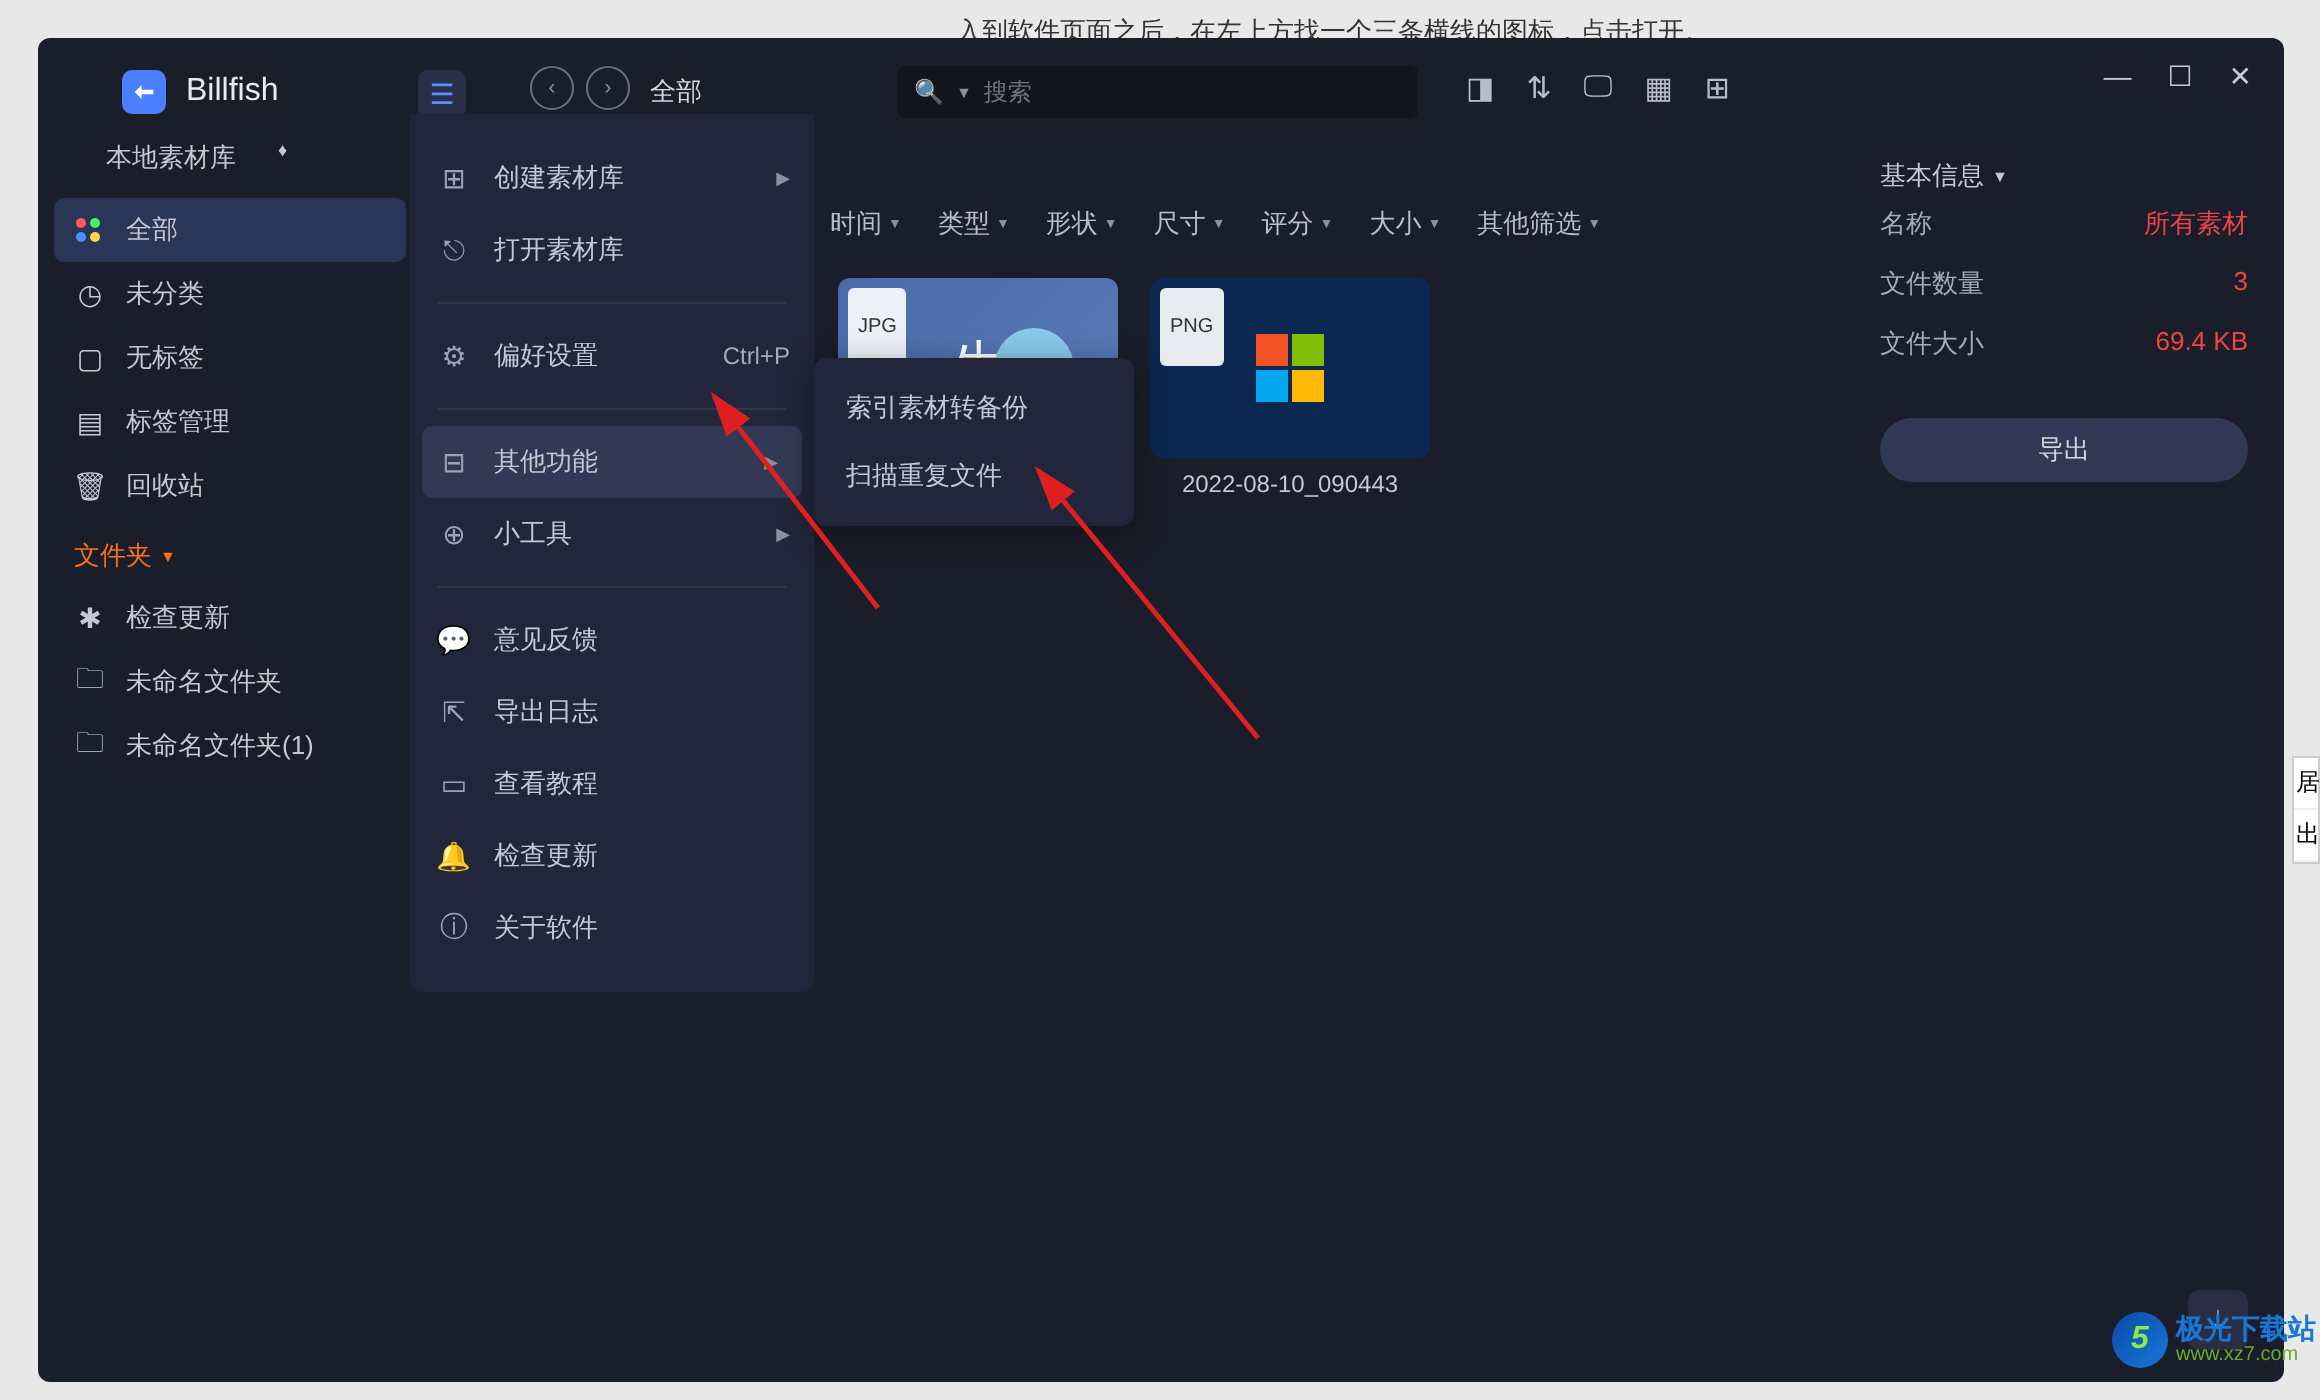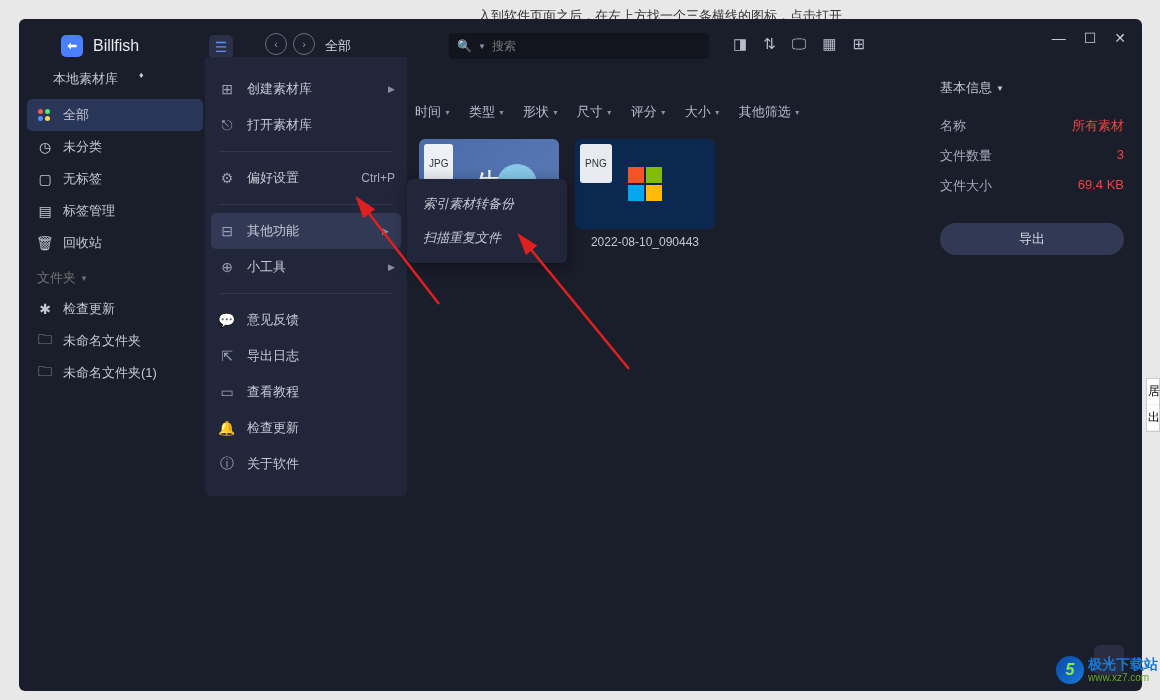--- a/index.html
+++ b/index.html
@@ -22,51 +22,51 @@
 .search-icon { color: #8a8fa3; font-size: 12px; }
 .search-dd { color: #8a8fa3; font-size: 8px; }
 .search-input { background: transparent; border: none; outline: none; color: #8a8fa3; font-size: 12px; flex: 1; }
 .toolbar-icons { position: absolute; top: 16px; left: 714px; display: flex; gap: 16px; }
 .toolbar-icons span { color: #b8bccc; font-size: 15px; cursor: pointer; }
 .library-label { position: absolute; top: 51px; left: 34px; color: #c5c8d4; font-size: 13px; display: flex; align-items: flex-start; gap: 21px; }
 .sidebar { position: absolute; top: 80px; left: 8px; width: 176px; }
 .side-item { display: flex; align-items: center; gap: 10px; padding: 7px 10px; color: #c5c8d4; font-size: 13px; border-radius: 5px; cursor: pointer; }
 .side-item.active { background: #2a3658; }
 .side-icon { width: 16px; height: 16px; display: flex; align-items: center; justify-content: center; font-size: 14px; }
-.section-label { color: #737373; font-size: 13px; padding: 10px 10px 6px; display: flex; align-items: center; gap: 4px; }
+.section-label { color: #f97316; font-size: 13px; padding: 10px 10px 6px; display: flex; align-items: center; gap: 4px; }
 .section-label .dd { font-size: 8px; }
 .dots-icon { display: flex; gap: 1.5px; flex-wrap: wrap; width: 14px; }
 .dots-icon i { width: 5px; height: 5px; border-radius: 50%; }
 .d1{background:#ff5a5a}.d2{background:#4aef6b}.d3{background:#4a8fff}.d4{background:#ffcf4a}
 .folder-ic { color: #c5c8d4; }
 .filters { position: absolute; top: 66px; left: 396px; display: flex; gap: 18px; }
 .filter-item { color: #b8bccc; font-size: 13px; display: flex; align-items: center; gap: 3px; cursor: pointer; margin-top: 18px; }
 .filter-item .dd { font-size: 7px; color: #8a8fa3; }
 .main-menu { position: absolute; top: 38px; left: 186px; width: 202px; background: #22263a; border-radius: 0 0 6px 6px; padding: 14px 0; }
 .menu-item { display: flex; align-items: center; gap: 12px; padding: 9px 14px; color: #c5c8d4; font-size: 13px; cursor: pointer; position: relative; }
 .menu-item.highlighted { background: #323954; border-radius: 5px; margin: 0 6px; padding: 9px 8px; }
 .menu-item .arrow { position: absolute; right: 12px; font-size: 9px; color: #8a8fa3; }
 .menu-item .shortcut { position: absolute; right: 12px; font-size: 12px; color: #a5a9bc; }
 .menu-sep { height: 1px; background: #323648; margin: 8px 14px; }
 .menu-icon { width: 16px; height: 16px; display: flex; align-items: center; justify-content: center; color: #9ca1b8; font-size: 14px; }
 .submenu { position: absolute; top: 160px; left: 388px; width: 160px; background: #22263a; border-radius: 6px; padding: 8px 0; box-shadow: 0 4px 16px rgba(0,0,0,0.4); }
-.sub-item { padding: 8px 16px; color: #c5c8d4; font-size: 13px; cursor: pointer; font-style: italic; }
+.sub-item { padding: 8px 16px; color: #c5c8d4; font-size: 13px; cursor: pointer; }
 .content-area { position: absolute; top: 120px; left: 400px; }
 .thumb-card { position: absolute; width: 140px; }
 .thumb-img { width: 140px; height: 90px; border-radius: 6px; position: relative; overflow: hidden; }
 .thumb-badge { position: absolute; top: 5px; left: 5px; background: rgba(255,255,255,0.9); color: #333; font-size: 10px; padding: 14px 5px; border-radius: 3px; font-weight: 500; }
 .thumb-label { text-align: center; color: #c5c8d4; font-size: 12px; margin-top: 6px; }
 .jpg-bg { background: linear-gradient(135deg, #4a6ba8, #5a7bb8); display: flex; align-items: center; justify-content: center; }
 .jpg-bg .txt { color: #fff; font-size: 28px; }
 .jpg-bg .circle { width: 40px; height: 40px; background: #88c8e8; border-radius: 50% 50% 50% 0; position: absolute; right: 22px; }
 .png-bg { background: #0a2850; display: flex; align-items: center; justify-content: center; }
 .win-logo { display: grid; grid-template-columns: 16px 16px; grid-template-rows: 16px 16px; gap: 2px; }
 .win-logo div:nth-child(1){background:#f35325}.win-logo div:nth-child(2){background:#81bc06}.win-logo div:nth-child(3){background:#05a6f0}.win-logo div:nth-child(4){background:#ffba08}
 .info-panel { position: absolute; top: 46px; right: 0; width: 220px; padding: 14px 18px; }
-.info-header { color: #c5c8d4; font-size: 13px; display: flex; align-items: center; gap: 4px; margin-bottom: 14px; }
+.info-header { color: #c5c8d4; font-size: 13px; display: flex; align-items: center; gap: 4px; }
 .info-header .dd { font-size: 8px; }
 .info-row { display: flex; justify-content: space-between; color: #a5a9bc; font-size: 13px; padding: 6px 0; }
 .info-row .val { color: #ef4444; }
 .export-btn { width: 100%; height: 32px; background: #323954; border: none; border-radius: 16px; color: #d4d7e2; font-size: 13px; margin-top: 22px; cursor: pointer; }
 .collapse-btn { position: absolute; bottom: 16px; right: 18px; width: 30px; height: 30px; background: #2a2e44; border-radius: 6px; display: flex; align-items: center; justify-content: center; color: #a5a9bc; cursor: pointer; }
 .arrow-svg { position: absolute; pointer-events: none; }
 .watermark { position: absolute; bottom: 16px; right: 2px; display: flex; align-items: center; gap: 4px; }
 .wm-logo { width: 28px; height: 28px; border-radius: 50%; background: linear-gradient(135deg,#0a4aa8,#1878d8); display:flex;align-items:center;justify-content:center;color:#8fe84a;font-weight:bold;font-style:italic;font-size:16px; }
 .wm-text { display: flex; flex-direction: column; line-height: 1.1; }
 .wm-text .l1 { color: #1878d8; font-size: 14px; font-weight: bold; }

